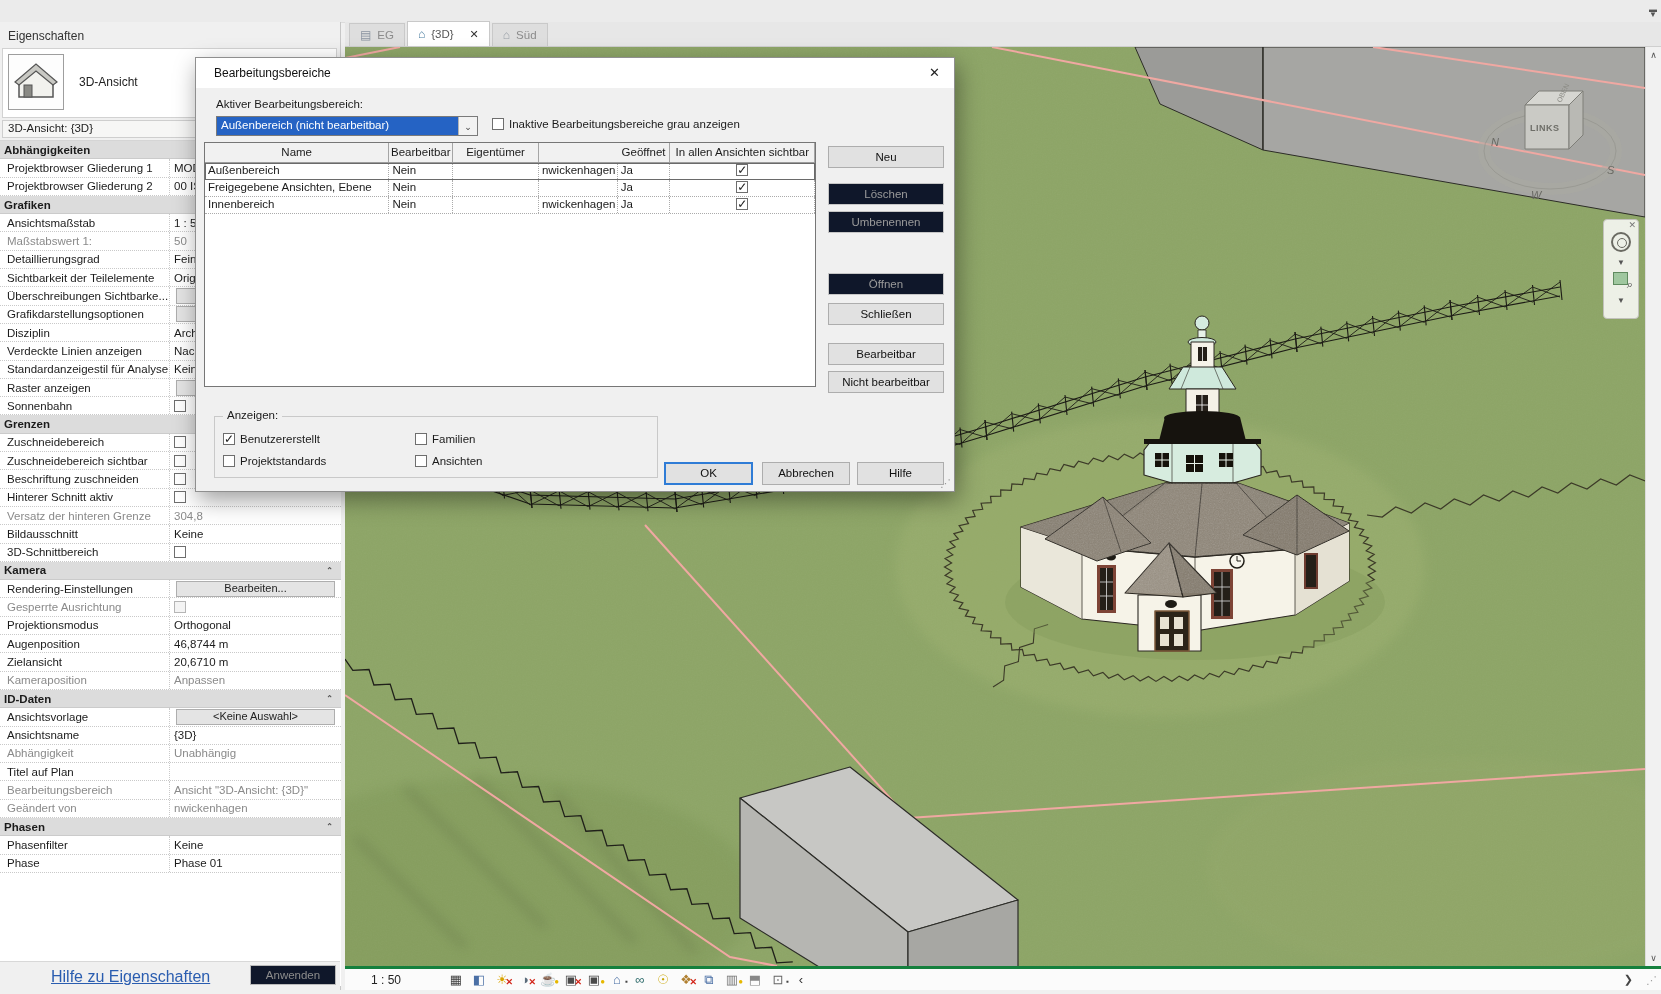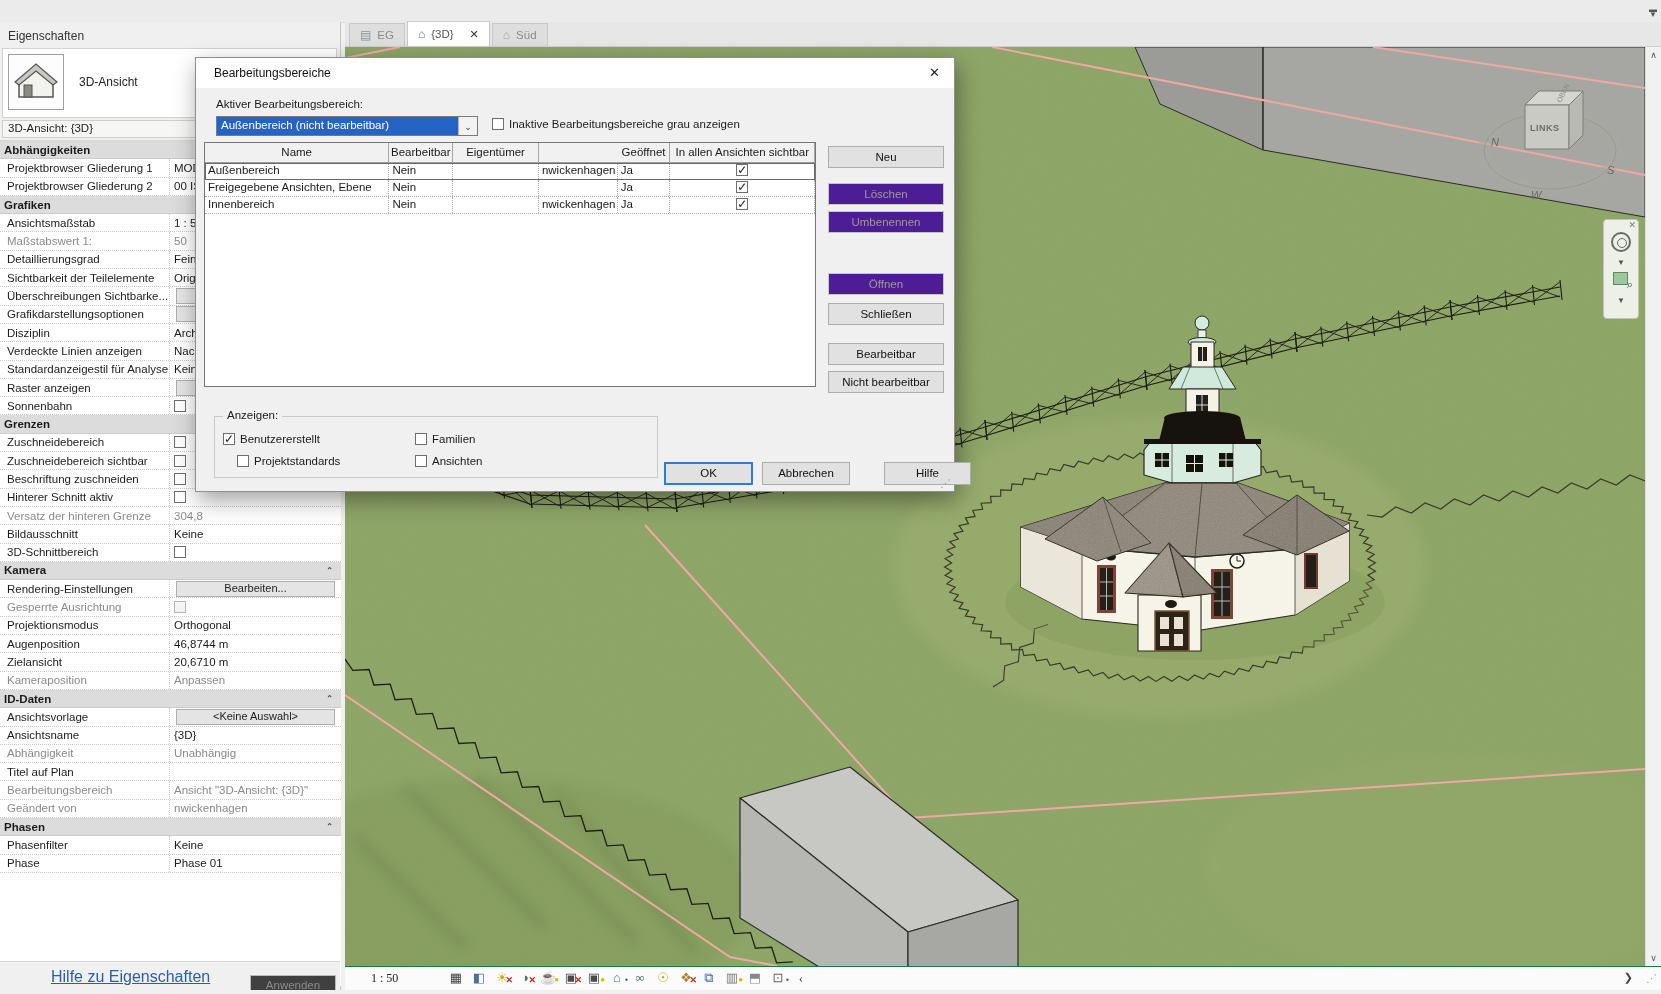--- a/index.html
+++ b/index.html
@@ -21,21 +21,21 @@
   .prow{display:flex;height:18.3px;box-sizing:border-box;border-bottom:1px dotted #c9c9c9;align-items:center;}
   .plabel{width:170px;padding-left:7px;white-space:nowrap;overflow:hidden;border-right:1px dotted #c9c9c9;height:100%;display:flex;align-items:center;box-sizing:border-box;}
   .pval{flex:1;padding:0 4px;white-space:nowrap;overflow:hidden;height:100%;display:flex;align-items:center;box-sizing:border-box;}
   .prow.disabled .plabel,.prow.disabled .pval{color:#8a8a8a;}
   .pbtn{flex:1;margin:0 2px;height:14px;background:#e4e4e4;border:1px solid #aeaeae;font-size:11px;text-align:center;line-height:13px;color:#222;overflow:hidden;}
   .cb{width:12px;height:12px;border:1px solid #6e6e6e;background:#fff;display:inline-block;box-sizing:border-box;position:relative;flex:none;}
   .cb.checked::after{content:"✓";position:absolute;left:0px;top:-2px;font-size:12px;color:#222;}
   .cb.dis{border-color:#b5b5b5;background:#f4f4f4;}
   #prop-footer{position:absolute;left:0;bottom:6px;width:340px;height:26px;background:#f0f0f0;border-top:1px solid #d8d8d8;}
   #help-link{position:absolute;left:8px;top:6px;color:#2a5db0;text-decoration:underline;font-size:16px;padding-left:43px;}
-  #apply-btn{position:absolute;right:4px;top:3px;width:86px;height:20px;background:#404040;border:1px solid #bababa;color:#8c8c8c;text-align:center;line-height:18px;font-size:11.5px;box-sizing:border-box;margin-top:10px;}
+  #apply-btn{position:absolute;right:4px;top:3px;width:86px;height:20px;background:#0f172a;border:1px solid #bababa;color:#8c8c8c;text-align:center;line-height:18px;font-size:11.5px;box-sizing:border-box;}
   
   #tabsbar{position:absolute;left:345px;top:22px;right:0;height:25px;background:#e7e7e7;border-bottom:1px solid #cfcfcf;display:flex;align-items:flex-end;box-sizing:border-box;}
   .tab{height:23px;display:flex;align-items:center;gap:6px;padding:0 10px;font-size:11.5px;color:#8b8b8b;background:#dedede;border:1px solid #c9c9c9;border-bottom:none;margin-right:2px;box-sizing:border-box;}
   .tab:first-child{margin-left:4px;}
   .tab.active{background:#fff;color:#555;height:25px;}
   .ticon{font-size:12px;}
   .tclose{color:#333;font-size:11px;margin-left:10px;}
   #tab-overflow{position:absolute;right:4px;top:7px;color:#555;font-size:8px;line-height:5px;text-align:center;}
   
   #canvas{position:absolute;left:345px;top:47px;width:1300px;height:919px;background:#8da566;overflow:hidden;}
@@ -43,21 +43,21 @@
   #navbar .nx{position:absolute;right:2px;top:0px;font-size:9px;color:#777;}
   #navbar .wheel{position:absolute;left:7px;top:12px;width:20px;height:20px;border:2px solid #6a6a62;border-radius:50%;box-sizing:border-box;}
   #navbar .wheel::after{content:"";position:absolute;left:4px;top:4px;width:8px;height:8px;border:1.5px solid #6a6a62;border-radius:50%;}
   #navbar .nvchev1{position:absolute;left:13px;top:38px;font-size:8px;color:#555;}
   #navbar .zoomi{position:absolute;left:9px;top:52px;width:15px;height:13px;border:1.5px solid #5f8a5f;background:#9fc79f;box-sizing:border-box;}
   #navbar .zoomi::after{content:"⌕";position:absolute;right:-6px;bottom:-7px;font-size:11px;color:#444;}
   #navbar .nvchev2{position:absolute;left:13px;top:76px;font-size:8px;color:#555;}
   #vscroll{position:absolute;right:0;top:47px;width:16px;height:919px;background:#f1f1f1;border-left:1px solid #dcdcdc;box-sizing:border-box;}
   #vscroll .sa{position:absolute;left:0;width:15px;text-align:center;font-size:9px;color:#555;}
   
-  #bottombar{position:absolute;left:345px;right:0;top:966px;height:24px;background:#fbfbfb;border-top:1px solid #15803d;box-sizing:border-box;font-family:Liberation Serif, serif;}
+  #bottombar{position:absolute;left:345px;right:0;top:966px;height:24px;background:#fbfbfb;border-top:3px solid #15803d;box-sizing:border-box;}
   #scale-ind{position:absolute;left:26px;top:4px;font-size:12px;color:#222;}
   #vc-icons{position:absolute;left:102px;top:2px;display:flex;gap:5px;}
   .vc{width:18px;height:18px;font-size:13px;line-height:18px;text-align:center;position:relative;}
   .vc .bdg{position:absolute;font-size:9px;font-weight:bold;right:-2px;bottom:-2px;}
   .bdg.x{color:#d22418;}
   .bdg.dot{color:#e6b800;font-size:8px;}
   .bdg.lock{color:#444;font-size:8px;}
   #hs-arrow{position:absolute;right:28px;top:4px;font-size:11px;color:#444;}
   #grip{position:absolute;right:4px;top:5px;font-size:11px;color:#a2a2a2;}
   #bottom-edge{position:absolute;left:0;bottom:0;width:1661px;height:4px;background:#f0f0f0;}
@@ -74,27 +74,27 @@
   #dlg-inactive{position:absolute;left:296px;top:60px;display:flex;gap:5px;align-items:center;}
   .wtable{position:absolute;left:8px;top:84px;width:612px;height:245px;background:#fff;border:1px solid #767676;box-sizing:border-box;overflow:hidden;}
   .whead{display:flex;height:20px;background:#f1f1f1;border-bottom:1px solid #9c9c9c;box-sizing:border-box;}
   .whead .wc{border-right:1px solid #a5a5a5;text-align:center;line-height:19px;white-space:nowrap;overflow:hidden;box-sizing:border-box;font-size:11.5px;}
   .wrow{display:flex;height:17px;border-bottom:1px dotted #ababab;box-sizing:border-box;}
   .wrow .wc{border-right:1px dotted #ababab;padding:1px 3px 0 3px;white-space:nowrap;overflow:hidden;box-sizing:border-box;}
   .wrow .wc.ctr{text-align:center;padding:1px 0 0 0;}
   .wrow.sel{outline:1px solid #6a6a6a;outline-offset:-1px;}
   .dside{position:absolute;left:632px;width:116px;height:22px;}
   .btn{background:#e1e1e1;border:1px solid #adadad;text-align:center;line-height:20px;font-size:11.5px;color:#111;box-sizing:border-box;height:100%;}
-  .btn.disabled{color:#9a9a9a;border-color:#c6c6c6;background:#4c1d95;}
+  .btn.disabled{color:#9a9a9a;border-color:#c6c6c6;background:#0f172a;}
   #dlg-group{position:absolute;left:18px;top:358px;width:444px;height:62px;border:1px solid #c9c9c9;box-sizing:border-box;}
   #dlg-group legend{position:absolute;left:8px;top:-8px;background:#f0f0f0;padding:0 4px;font-size:11.5px;}
   .gopt{position:absolute;display:flex;gap:5px;align-items:center;}
   #ok-btn{position:absolute;left:468px;top:404px;width:89px;height:23px;border:2px solid #2f7cd6;line-height:18px;}
   #cancel-btn{position:absolute;left:566px;top:404px;width:88px;height:23px;}
-  #help-btn{position:absolute;left:661px;top:404px;width:87px;height:23px;margin-left:27px;}
+  #help-btn{position:absolute;left:661px;top:404px;width:87px;height:23px;}
   #dlg-grip{position:absolute;right:3px;bottom:1px;color:#9a9a9a;font-size:11px;}
   svg text{font-family:"Liberation Sans",sans-serif;}
 </style>
 </head>
 <body>
 
 <div id="app">
   <div id="topstrip"></div>
 
   <div id="prop-panel">
@@ -753,21 +753,21 @@
     <div class="dside" style="top:313px">
         <div class="btn">Nicht bearbeitbar</div>
       </div>
 
     <div id="dlg-group">
       <legend>Anzeigen:</legend>
     <div class="gopt" style="left: 8px; top: 16px;">
           <span class="cb checked"></span>
           <span>Benutzererstellt</span>
         </div>
-        <div class="gopt" style="left: 8px; top: 38px; margin-left: 14px;">
+        <div class="gopt" style="left: 8px; top: 38px;">
           <span class="cb"></span>
           <span>Projektstandards</span>
         </div>
         <div class="gopt" style="left: 200px; top: 16px; justify-content: flex-end;">
           <span class="cb"></span>
           <span>Familien</span>
         </div>
         <div class="gopt" style="left: 200px; top: 38px;">
           <span class="cb"></span>
           <span>Ansichten</span>

